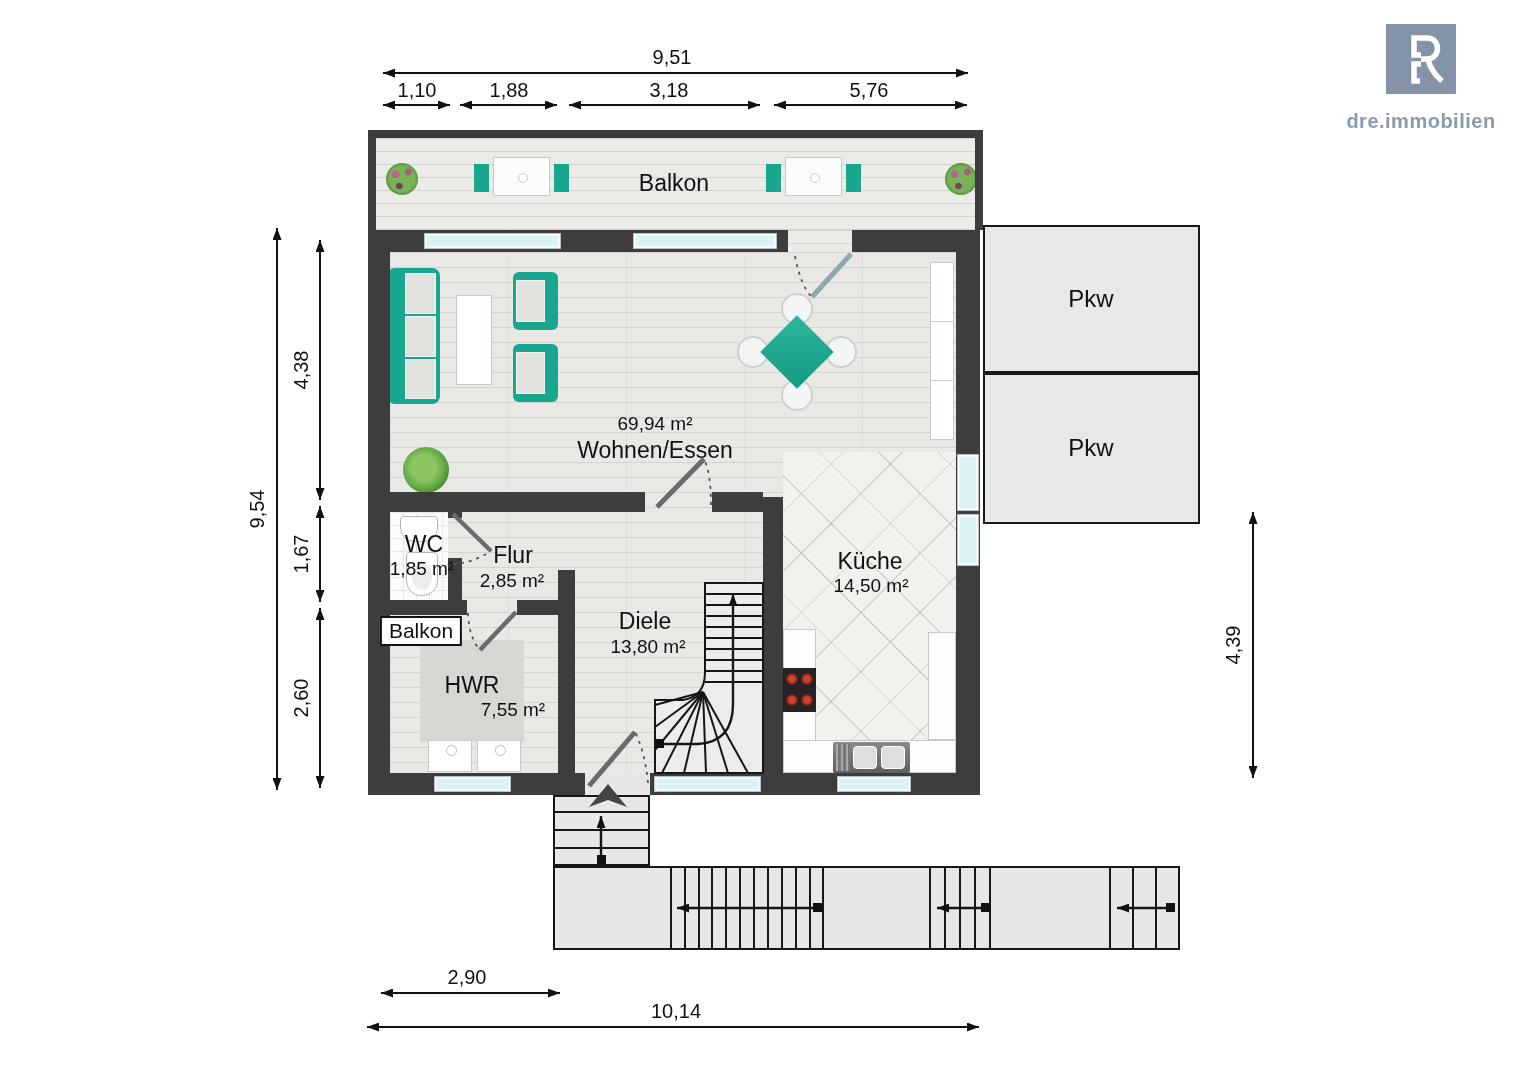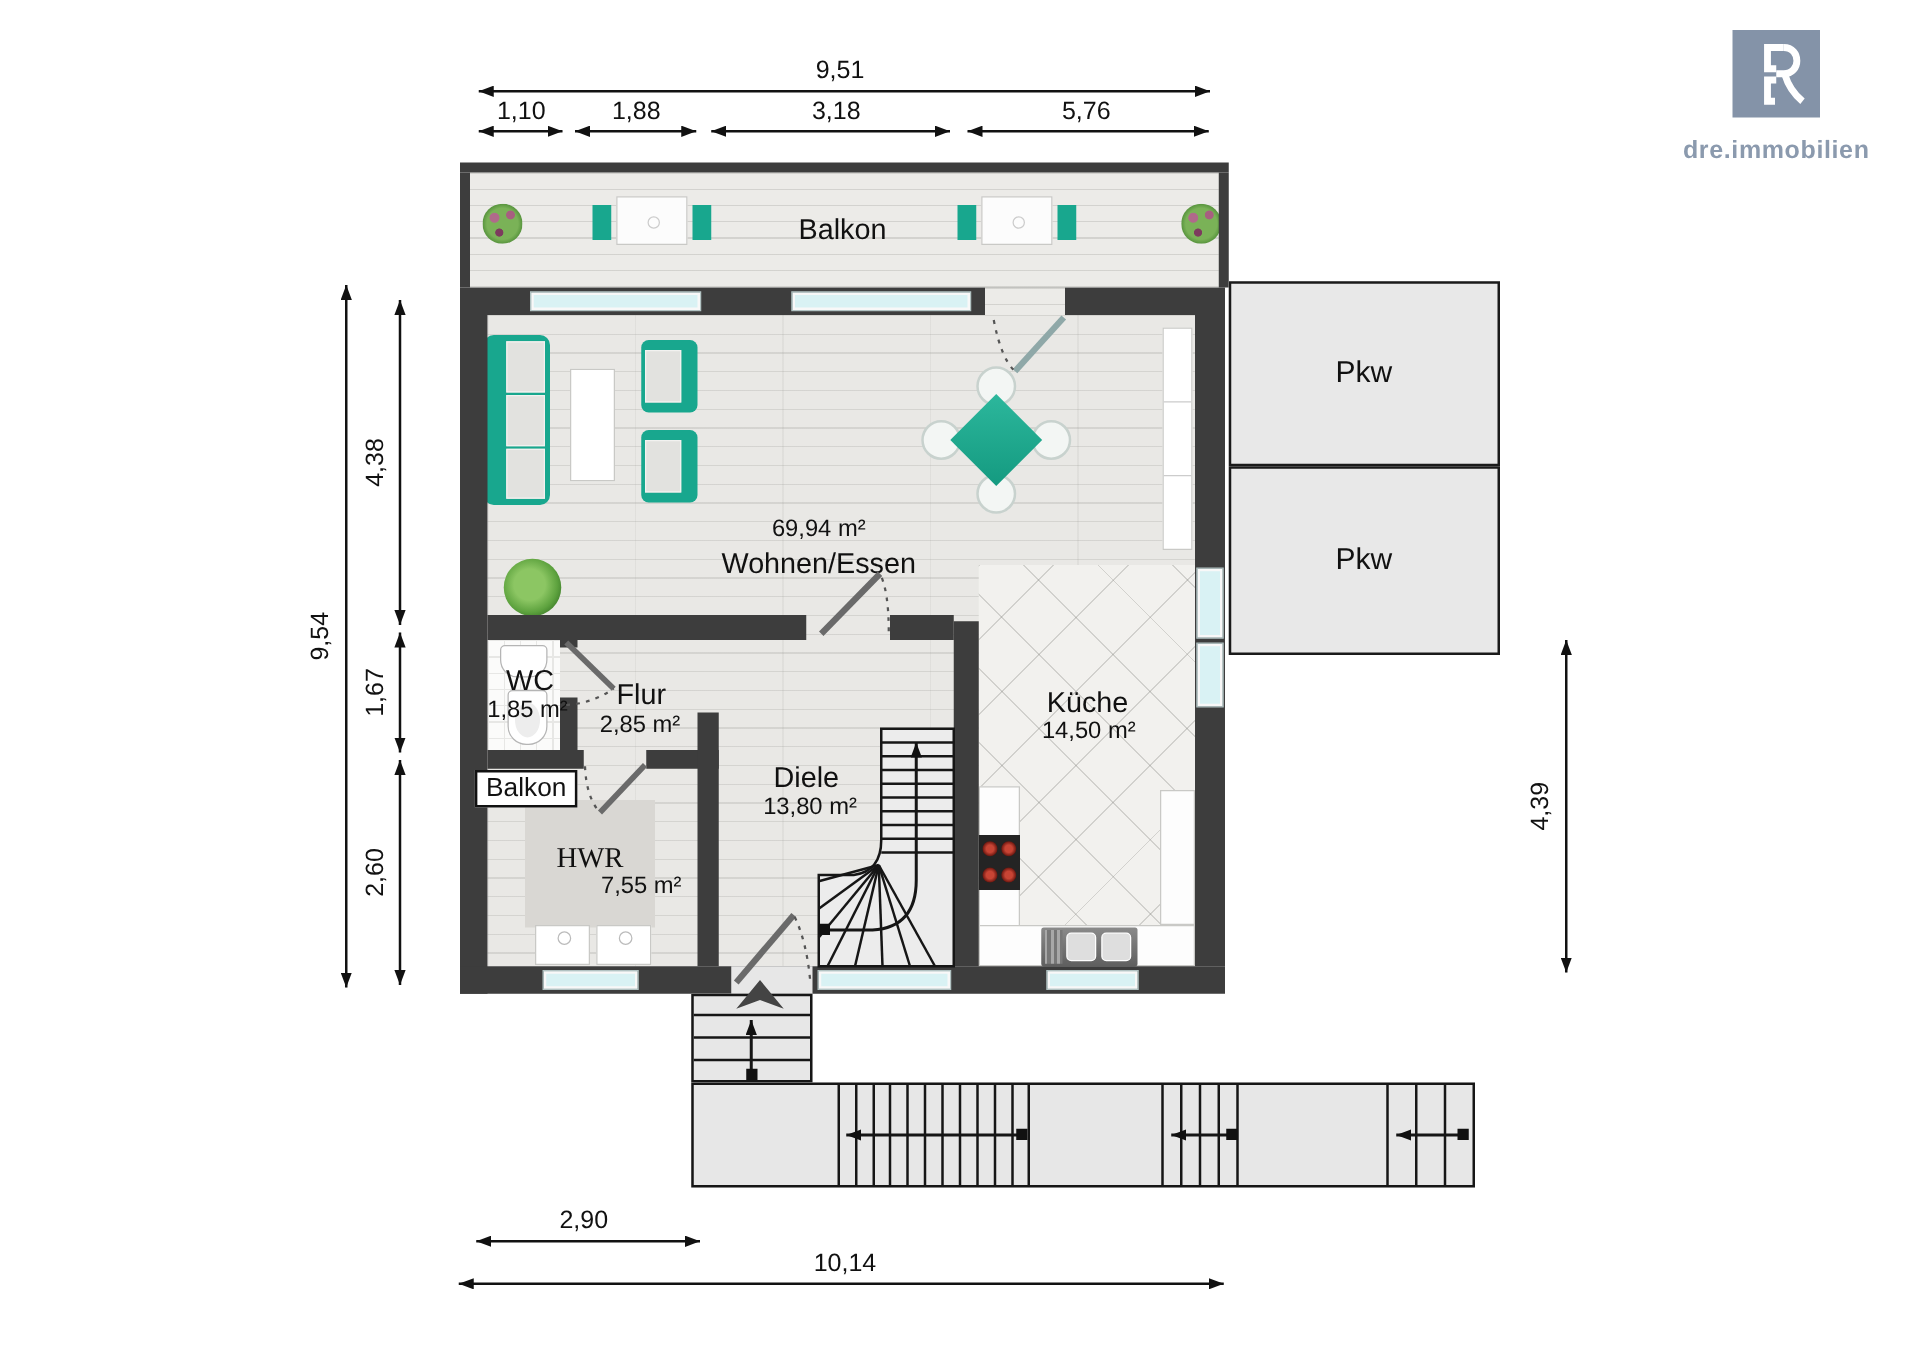--- a/index.html
+++ b/index.html
@@ -171,21 +171,21 @@
   <div class="lab area" style="left:512px;top:581px;">
     <span>2,85 m²</span></div>
   <div class="lab" style="left:645px;top:622px;">
     <span>Diele</span></div>
   <div class="lab area" style="left:648px;top:647px;">
     <span>13,80 m²</span></div>
   <div class="lab" style="left:870px;top:562px;">
     <span>Küche</span></div>
   <div class="lab area" style="left:871px;top:586px;">
     <span>14,50 m²</span></div>
-  <div class="lab" style="left:472px;top:686px;font-family:Liberation Serif, serif;">
+  <div class="lab" style="left:472px;top:686px;">
     <span>HWR</span></div>
   <div class="lab area" style="left:473px;top:710px;margin-left:40px;">
     <span>7,55 m²</span></div>
   <div class="thermebox" style="left:421px;top:631px;">
     <span>Balkon</span></div>
   <div class="lab" style="left:1091px;top:299px;font-size:24px;">
     <span>Pkw</span></div>
   <div class="lab" style="left:1091px;top:448px;font-size:24px;">
     <span>Pkw</span></div>
 

